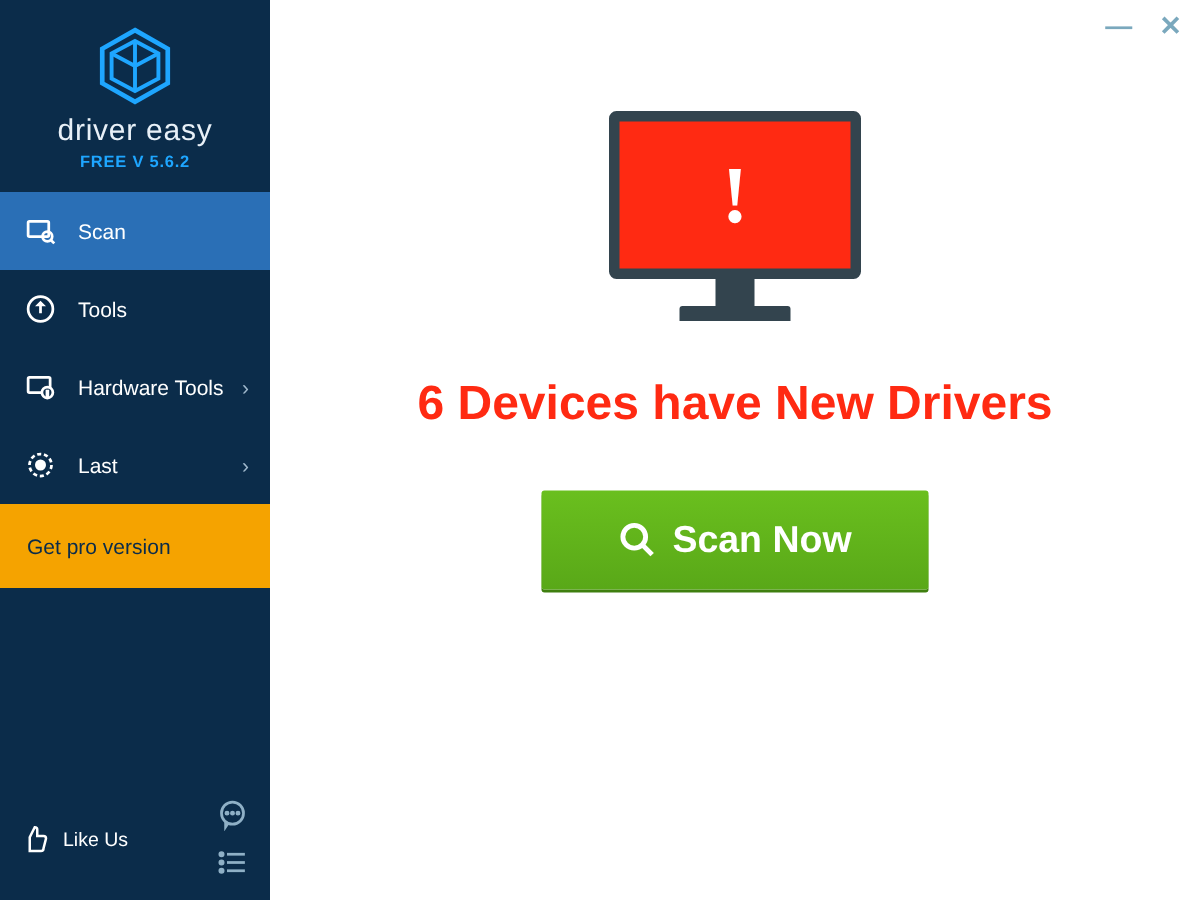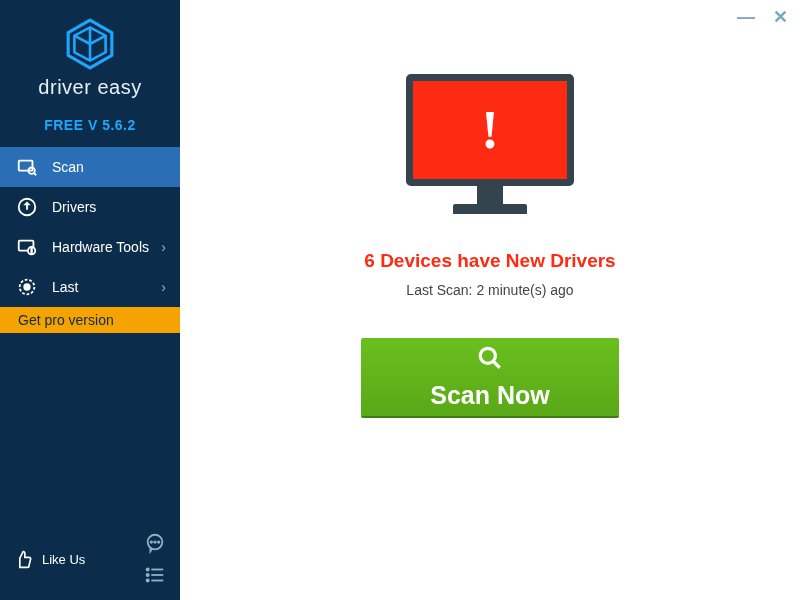--- a/index.html
+++ b/index.html
@@ -2,45 +2,45 @@
 <html><head>
 <meta charset="utf-8">
 <style>
 * { margin: 0; padding: 0; box-sizing: border-box; font-family: Arial, sans-serif; }
 body { width: 800px; height: 600px; overflow: hidden; background: #fff; }
 .app { display: flex; width: 100%; height: 100%; }
 .sidebar { width: 180px; background: #0b2c4a; display: flex; flex-direction: column; color: #fff; }
 .logo-area { padding: 18px 0 14px 0; text-align: center; }
 .logo-svg { width: 52px; height: 52px; margin: 0 auto; display: block; }
 .brand { font-size: 20px; font-weight: 300; margin-top: 6px; letter-spacing: 0.5px; color: #e8f0f7; }
-.version { color: #1ea6ff; font-size: 14px; font-weight: bold; margin-top: 18px; letter-spacing: 0.5px; }
+.version { color: #1ea6ff; font-size: 11px; font-weight: bold; margin-top: 3px; letter-spacing: 0.5px; }
 .nav { display: flex; flex-direction: column; }
-.nav-item { display: flex; align-items: center; padding: 0 16px; height: 40px; cursor: pointer; font-size: 14px; position: relative; }
+.nav-item { display: flex; align-items: center; padding: 0 16px; height: 52px; cursor: pointer; font-size: 14px; position: relative; }
 .nav-item.active { background: #2a6fb6; }
 .nav-item .icon { width: 22px; height: 22px; margin-right: 14px; display: flex; align-items: center; justify-content: center; }
 .nav-item .chevron { position: absolute; right: 14px; font-size: 14px; color: #9fb8cc; }
-.pro { background: #f5a300; color: #0b2c4a; height: 26px; display: flex; align-items: center; padding: 0 18px; font-size: 14px; cursor: pointer; font-weight: 500; }
+.pro { background: #f5a300; color: #0b2c4a; height: 56px; display: flex; align-items: center; padding: 0 18px; font-size: 14px; cursor: pointer; font-weight: 500; }
 .spacer { flex: 1; }
 .bottom { padding: 8px 14px 14px 14px; display: flex; justify-content: space-between; }
 .likeus { display: flex; align-items: center; font-size: 13px; cursor: pointer; }
 .likeus .icon { width: 20px; height: 20px; margin-right: 8px; }
 .bottom-icons { display: flex; flex-direction: column; gap: 10px; align-items: center; }
 .bottom-icons .bicon { width: 22px; height: 22px; cursor: pointer; }
 .main { flex: 1; background: #fff; position: relative; display: flex; flex-direction: column; }
 .winctrl { position: absolute; top: 8px; right: 12px; display: flex; gap: 18px; }
 .winctrl span { color: #7aa8bd; font-size: 18px; cursor: pointer; font-weight: bold; line-height: 1; }
 .content { flex: 1; display: flex; flex-direction: column; align-items: center; justify-content: flex-start; padding-top: 74px; }
 .monitor { width: 168px; height: 150px; position: relative; }
 .monitor-screen { width: 168px; height: 112px; background: #ff2a12; border: 7px solid #33444e; border-radius: 5px; display: flex; align-items: center; justify-content: center; }
 .monitor-screen .bang { color: #fff; font-size: 54px; font-weight: bold; font-family: Georgia, serif; }
 .monitor-stand { width: 26px; height: 18px; background: #33444e; margin: 0 auto; }
 .monitor-base { width: 74px; height: 10px; background: #33444e; margin: 0 auto; border-radius: 2px 2px 0 0; }
-.headline { color: #ff2a12; font-size: 19px; font-weight: bold; margin-top: 26px; }
+.headline { color: #ff2a12; font-size: 32px; font-weight: bold; margin-top: 26px; }
 .subline { color: #444; font-size: 14px; margin-top: 10px; }
-.scanbtn { margin-top: 40px; background: linear-gradient(#6abf1e, #59a818); color: #fff; border: none; width: 258px; height: 78px; font-size: 25px; font-weight: bold; display: flex; align-items: center; justify-content: center; gap: 10px; cursor: pointer; border-radius: 2px; box-shadow: 0 2px 0 #3f7f0f; flex-direction: column; }
+.scanbtn { margin-top: 40px; background: linear-gradient(#6abf1e, #59a818); color: #fff; border: none; width: 258px; height: 66px; font-size: 25px; font-weight: bold; display: flex; align-items: center; justify-content: center; gap: 10px; cursor: pointer; border-radius: 2px; box-shadow: 0 2px 0 #3f7f0f; }
 .scanbtn .sicon { width: 26px; height: 26px; }
 </style>
 </head>
 <body>
 
 <div class="app">
 
   <div class="sidebar">
     <div class="logo-area">
       <svg class="logo-svg" viewBox="0 0 100 100">
@@ -64,21 +64,21 @@
         <span>Scan</span>
       </div>
 
       <div class="nav-item">
         <span class="icon">
           <svg viewBox="0 0 24 24" width="22" height="22" fill="#fff">
             <path d="M12 2a10 10 0 1 0 10 10A10 10 0 0 0 12 2zm0 18a8 8 0 1 1 8-8 8 8 0 0 1-8 8z"></path>
             <path d="M12 6l-4 4h3v5h2v-5h3z"></path>
           </svg>
         </span>
-        <span>Drivers</span>
+        <span>Tools</span>
       </div>
 
       <div class="nav-item">
         <span class="icon">
           <svg viewBox="0 0 24 24" width="22" height="22" fill="none" stroke="#fff" stroke-width="2">
             <rect x="3" y="5" width="16" height="11" rx="1"></rect>
             <circle cx="17" cy="16" r="4" fill="#0b2c4a" stroke="#fff"></circle>
             <text x="17" y="19" font-size="6" fill="#fff" text-anchor="middle" font-family="Arial">i</text>
           </svg>
         </span>
@@ -146,21 +146,20 @@
     <div class="content">
       <div class="monitor">
         <div class="monitor-screen">
           <span class="bang">!</span>
         </div>
         <div class="monitor-stand"></div>
         <div class="monitor-base"></div>
       </div>
 
       <div class="headline">6 Devices have New Drivers</div>
-      <div class="subline">Last Scan: 2 minute(s) ago</div>
 
       <button class="scanbtn">
         <span class="sicon">
           <svg viewBox="0 0 24 24" width="26" height="26" fill="none" stroke="#fff" stroke-width="3">
             <circle cx="10" cy="10" r="7"></circle>
             <line x1="15" y1="15" x2="21" y2="21"></line>
           </svg>
         </span>
         <span>Scan Now</span>
       </button>

